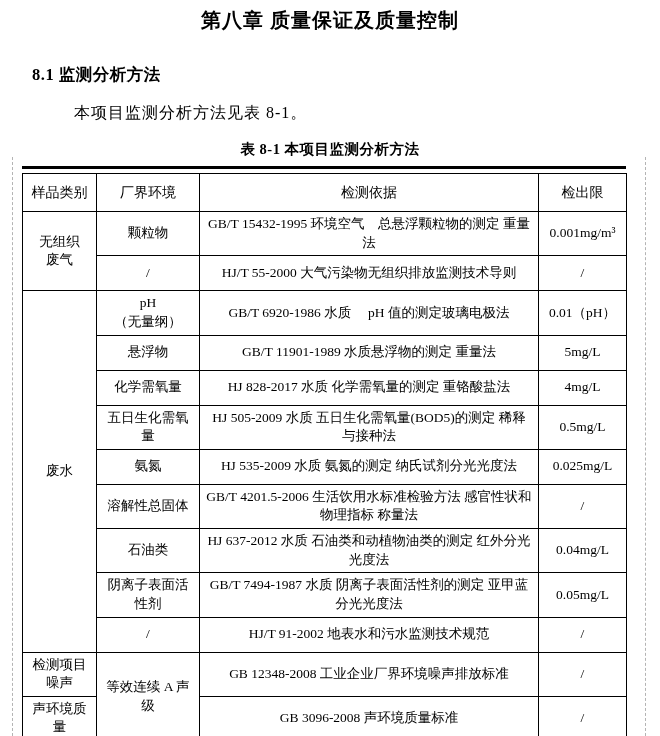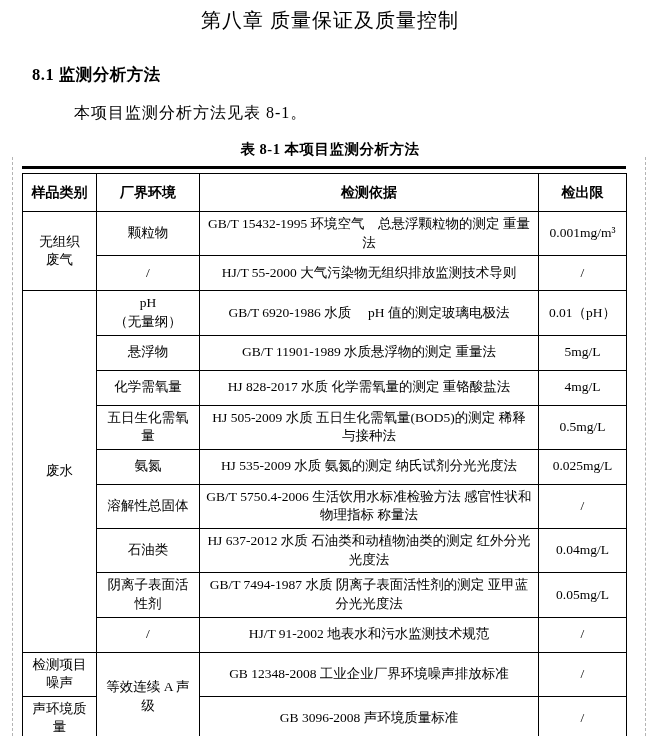--- a/index.html
+++ b/index.html
@@ -2,21 +2,21 @@
 <html><head>
 <meta charset="utf-8">
 <style>
   html,body{margin:0;padding:0;}
   body{
     width:660px;height:736px;position:relative;background:#ffffff;color:#000;
     font-family:"Liberation Serif","DejaVu Serif",serif;
     overflow:hidden;
   }
   .chapter-title{
-    text-align:center;font-weight:normal;font-size:20px;letter-spacing:1px;
+    text-align:center;font-weight:bold;font-size:20px;letter-spacing:1px;
     padding-top:7px;
   }
   .section-heading{
     margin:30px 0 0 32px;font-size:16.5px;font-weight:bold;letter-spacing:.5px;
   }
   .intro{
     margin:17px 0 16px 74px;font-size:16px;letter-spacing:1px;
   }
   .table-caption{
     text-align:center;margin-top:4px;font-size:14.5px;font-weight:bold;letter-spacing:.5px;
@@ -25,21 +25,21 @@
     margin:7px 0 0 22px;width:604px;height:3px;background:#000;
   }
   table.monitoring{
     margin:4px 0 0 22px;width:604px;border-collapse:collapse;table-layout:fixed;
   }
   table.monitoring th, table.monitoring td{
     border:1px solid #000;box-sizing:border-box;vertical-align:middle;
     font-size:13.5px;line-height:1.38;padding:3px 6px;height:35px;
   }
   table.monitoring th{
-    font-weight:bold;font-size:14px;text-align:center;height:38px;
+    font-weight:normal;font-size:14px;text-align:center;height:38px;
   }
   td.cell-center{text-align:center;white-space:pre-line;}
   td.cell-basis{text-align:center;}
   tr.last-row td{border-bottom:3px solid #000;}
   td.bottom-thick{border-bottom:3px solid #000;}
   .guide{
     position:absolute;top:157px;bottom:0;width:0;border-left:1px dashed #b4b4b4;
   }
   .guide-left{left:12px;}
   .guide-right{left:645px;}
@@ -106,21 +106,21 @@
     <td class="cell-basis">HJ 505-2009 水质 五日生化需氧量(BOD5)的测定 稀释与接种法</td>
     <td class="cell-center">0.5mg/L</td>
   </tr>
   <tr>
     <td class="cell-center">氨氮</td>
     <td class="cell-basis">HJ 535-2009 水质 氨氮的测定 纳氏试剂分光光度法</td>
     <td class="cell-center">0.025mg/L</td>
   </tr>
   <tr>
     <td class="cell-center">溶解性总固体</td>
-    <td class="cell-basis">GB/T 5750.4-2006 生活饮用水标准检验方法 感官性状和物理指标 称量法</td>
+    <td class="cell-basis">GB/T 4201.5-2006 生活饮用水标准检验方法 感官性状和物理指标 称量法</td>
     <td class="cell-center">/</td>
   </tr>
   <tr>
     <td class="cell-center">石油类</td>
     <td class="cell-basis">HJ 637-2012 水质 石油类和动植物油类的测定 红外分光光度法</td>
     <td class="cell-center">0.04mg/L</td>
   </tr>
   <tr>
     <td class="cell-center">阴离子表面活
 性剂</td>

